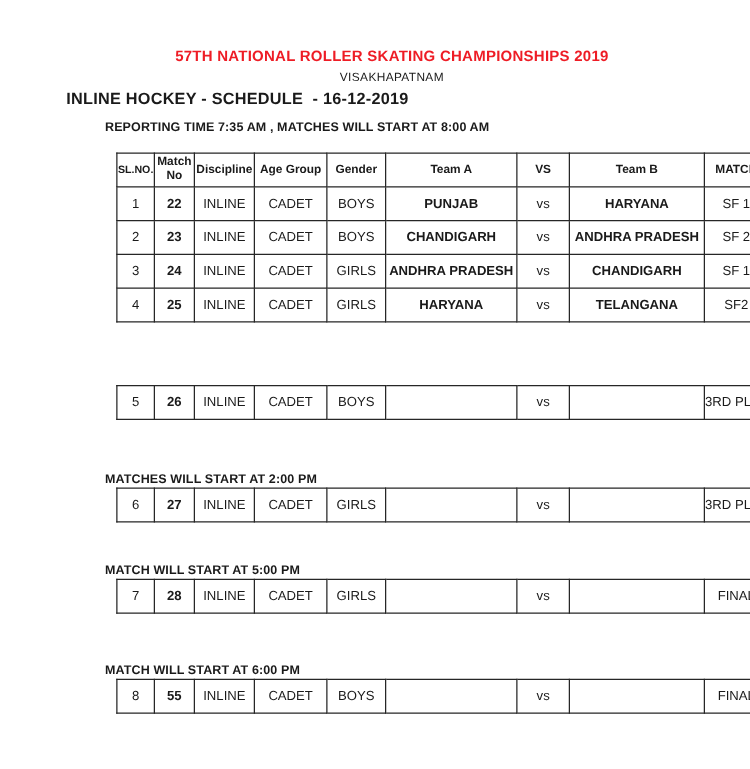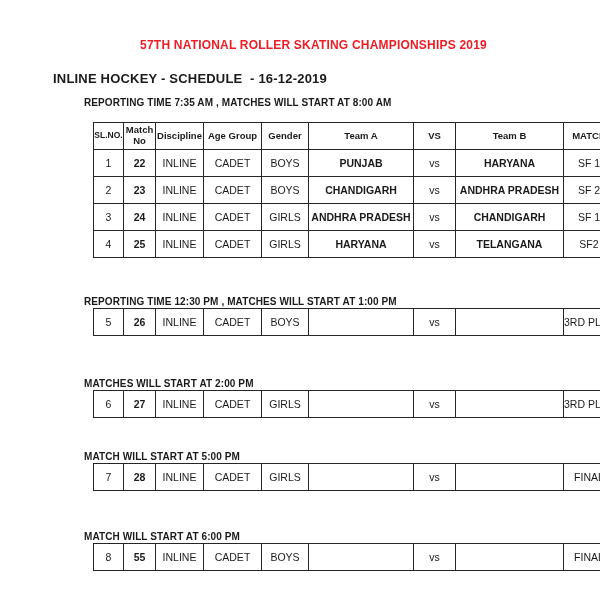--- a/index.html
+++ b/index.html
@@ -66,20 +66,21 @@
   }
   td.col-vs{font-size:9px;}
   td.col-match{font-size:9.5px;white-space:nowrap;}
 </style>
 </head>
 <body>
 
 <div class="page">
 
   <div class="doc-title" style="color: rgb(238, 28, 37);">57TH NATIONAL ROLLER SKATING CHAMPIONSHIPS 2019</div>
+  <div class="doc-city">VISAKHAPATNAM</div>
   <div class="doc-schedule">INLINE HOCKEY - SCHEDULE  - 16-12-2019</div>
 
   <div class="section-label lbl-1">REPORTING TIME 7:35 AM , MATCHES WILL START AT 8:00 AM</div>
   <table class="sched tbl-1">
     <colgroup>
       <col style="width:30px">
         <col style="width:32px">
         <col style="width:48px">
       <col style="width:58px">
         <col style="width:47px">
@@ -142,21 +143,20 @@
           <td class="col-age_group">CADET</td>
           <td class="col-gender">GIRLS</td>
           <td class="col-team_a">HARYANA</td>
           <td class="col-vs">vs</td>
           <td class="col-team_b">TELANGANA</td>
           <td class="col-match">SF2</td>
         </tr>
       </tbody>
   </table>
 
-  <div class="section-label lbl-2">REPORTING TIME 12:30 PM , MATCHES WILL START AT 1:00 PM</div>
   <table class="sched tbl-2">
     <colgroup>
       <col style="width:30px">
         <col style="width:32px">
         <col style="width:48px">
       <col style="width:58px">
         <col style="width:47px">
         <col style="width:105px">
       <col style="width:42px">
         <col style="width:108px">

